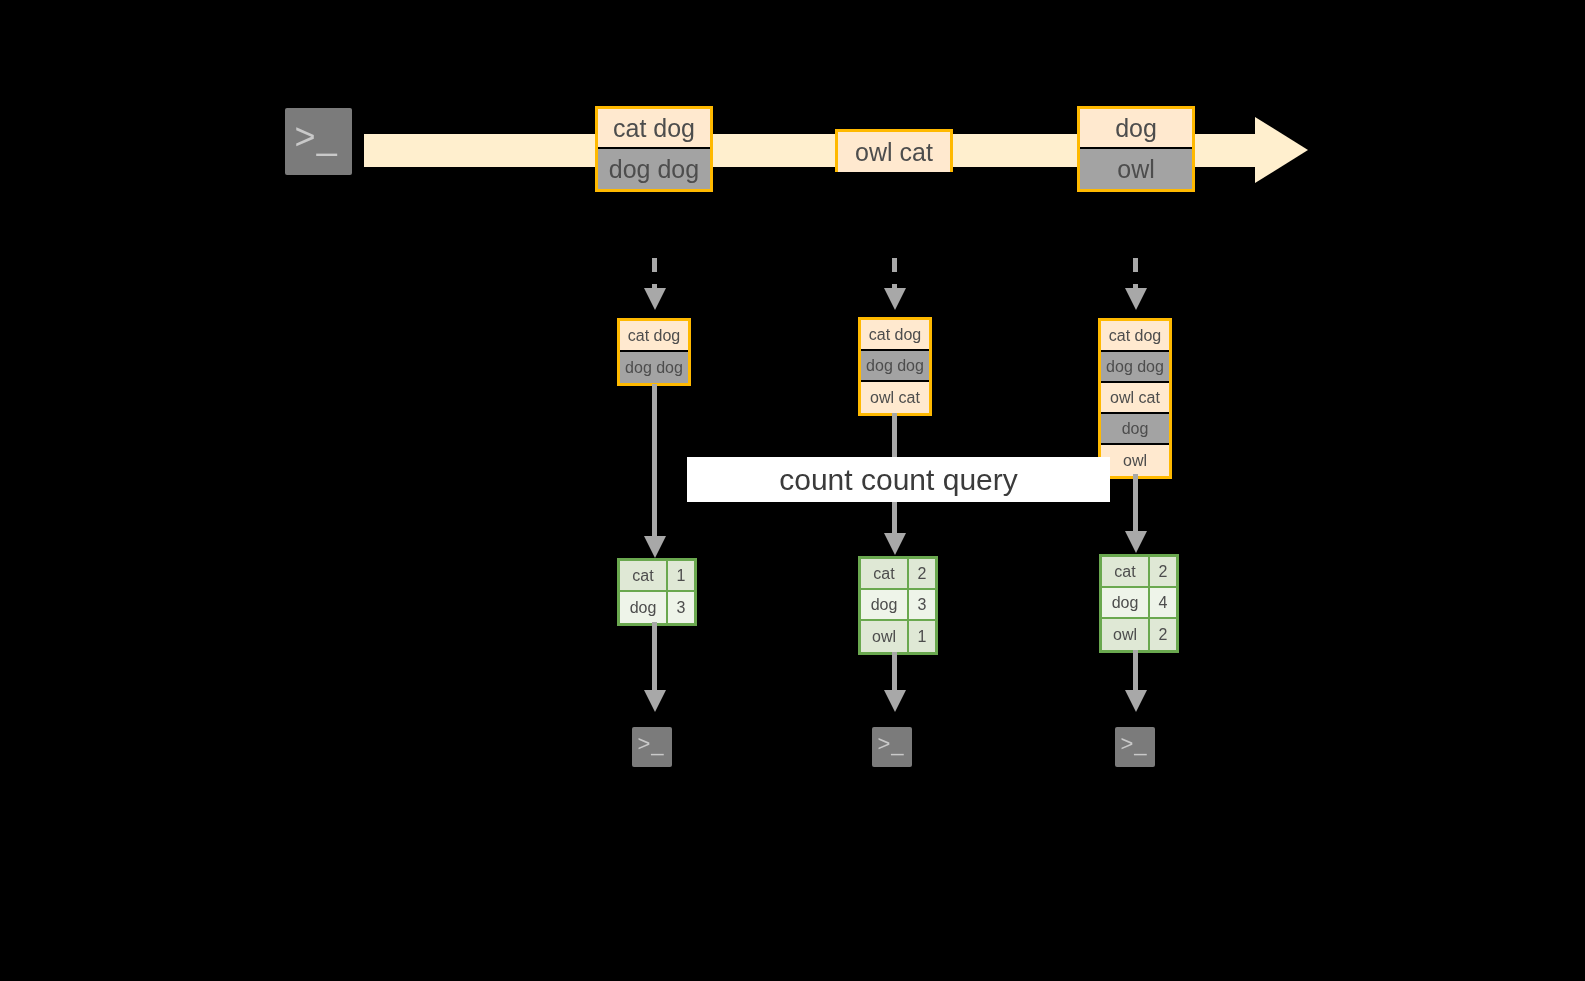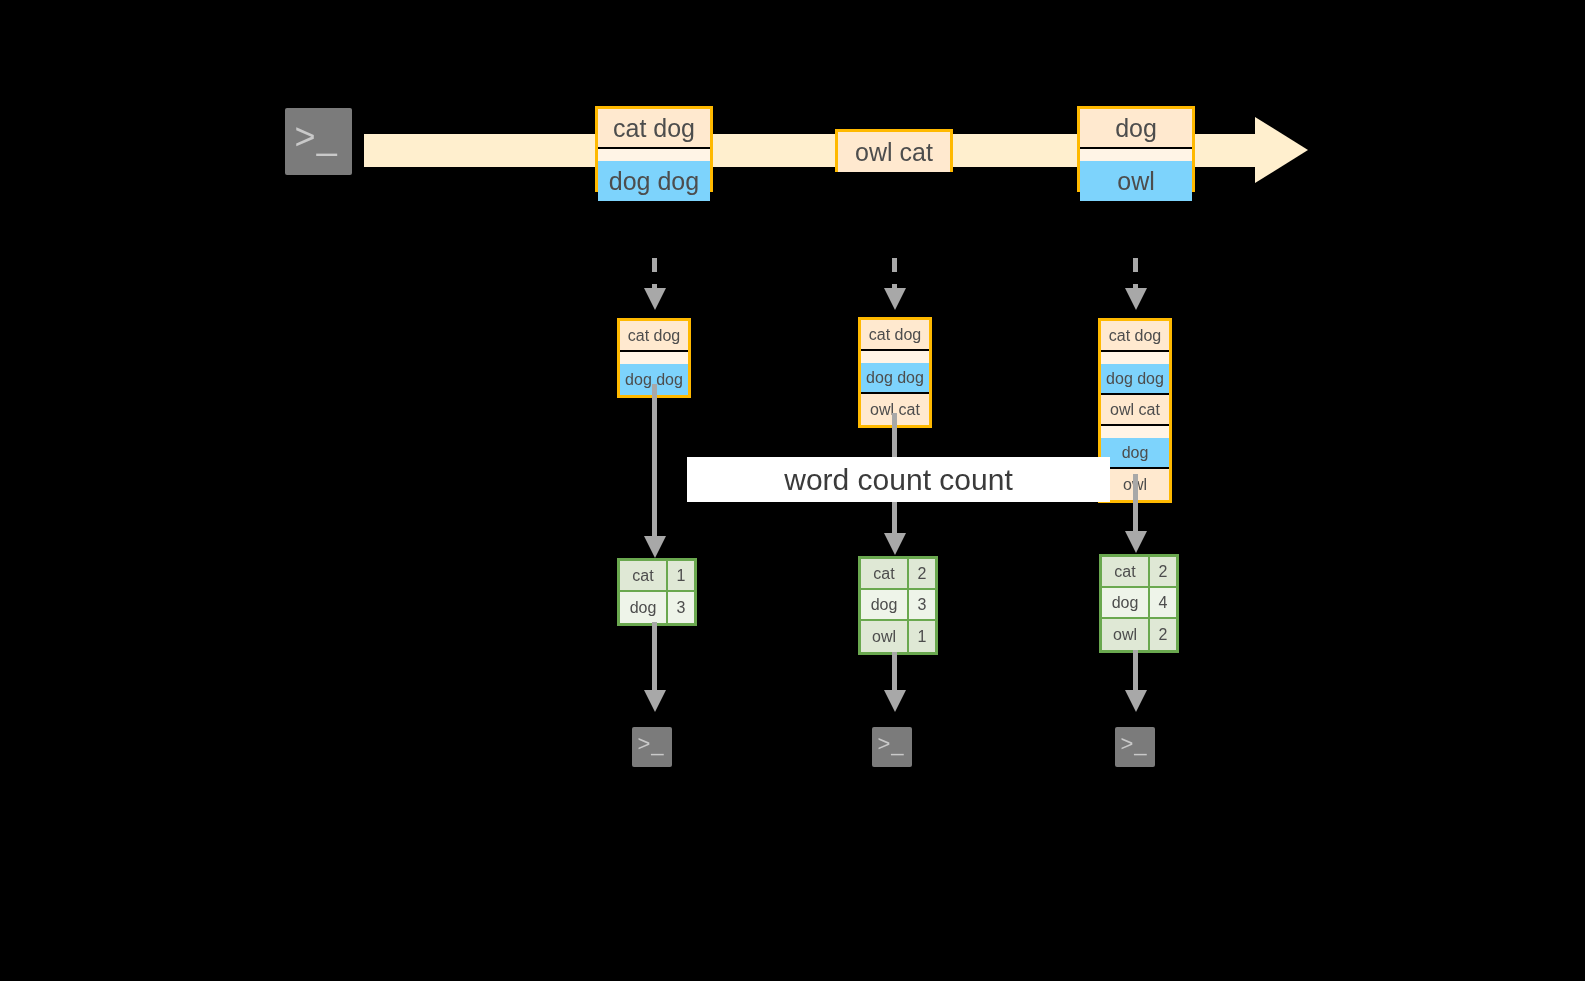--- a/index.html
+++ b/index.html
@@ -80,21 +80,21 @@
     box-sizing: border-box;
     display: flex;
     align-items: center;
     justify-content: center;
     color: #4d4d4d;
     white-space: nowrap;
     border-bottom: 2px solid #000000;
     background: #ffe9cf;
   }
   .rec-row:last-child { border-bottom: none; }
-  .rec-row.light { background: #7dd3fc; margin-top: 12px; }
+  .rec-row.light { background: #a3a3a3; }
 
   
   .rec-stack.big .rec-row { height: 40px; font-size: 25px; }
   .rec-stack.big { border-width: 3px; }
 
   
   .rec-stack.mid .rec-row { height: 31px; font-size: 16px; }
   .rec-stack.mid { border-width: 3px; }
 
   
@@ -290,16 +290,16 @@
   <div class="vline" style="left:1133px; top:650px; height:46px;"></div>
   <div class="vhead" style="left:1125px; top:690px;"></div>
 
   <div class="terminal" style="left:1105px; top:717px; width:60px; height:60px;">
     <div class="hatch"></div>
     <div class="inner"></div>
     <div class="prompt" style="font-size:22px;">&gt;_</div>
   </div>
 
   <div class="query-banner" style="left:687px; top:457px; width:423px; height:45px;">
-    <span>word count count</span>
+    <span>count count query</span>
   </div>
 
 </div>
 
 </body></html>

